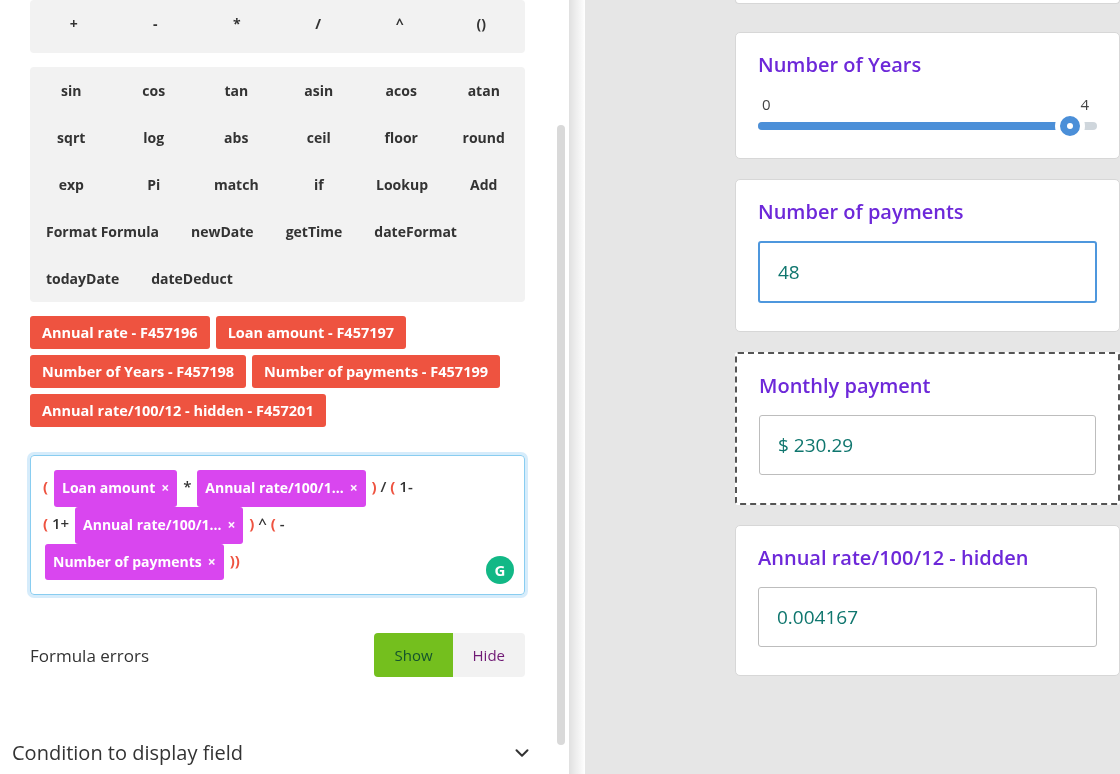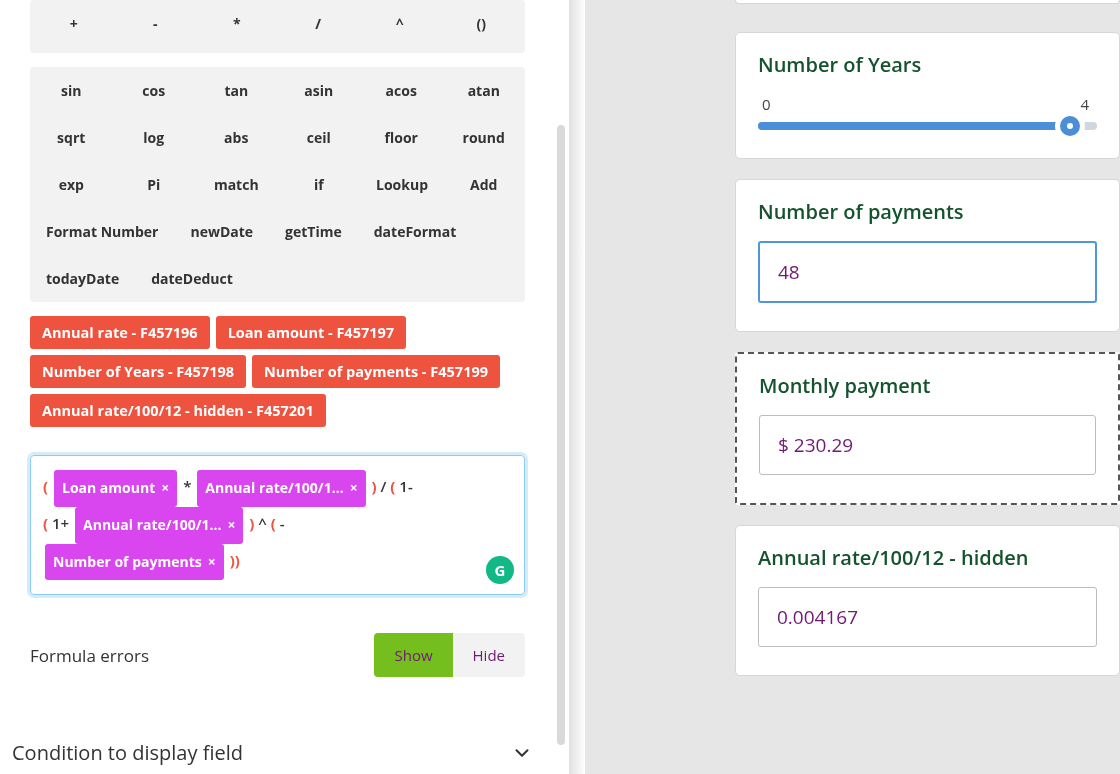--- a/index.html
+++ b/index.html
@@ -53,21 +53,21 @@
 
   .errors-row {
     display:flex; align-items:center; justify-content:space-between;
     margin:38px 20px 0 20px; font-size:17px; color:#333;
   }
   .btn-group { display:flex; }
   .btn {
     padding:12px 20px; font-size:15px; border-radius:4px; cursor:pointer;
     border:none; font-weight:500;
   }
-  .btn.show { background:#74bf1e; color:#701a75; border-radius:4px 0 0 4px; }
+  .btn.show { background:#74bf1e; color:#14532d; border-radius:4px 0 0 4px; }
   .btn.hide { background:#f2f2f2; color:#701a75; border-radius:0 4px 4px 0; }
 
   .cond-row {
     margin:52px 0 0 0; padding:10px 12px 12px 2px;
     border-bottom:1px solid #bbb;
     display:flex; align-items:center; justify-content:space-between;
     font-size:20px; color:#333;
   }
   .chevron svg{display:block}
 
@@ -88,21 +88,21 @@
     background:linear-gradient(to right, rgba(0,0,0,0.12), rgba(0,0,0,0));
   }
 
   
   .right { flex:1; background:#e6e6e6; padding-left:150px; padding-top:0; }
   .card {
     background:#fff; border:1px solid #d7d7d7; border-radius:5px;
     padding:18px 22px 28px 22px; margin-bottom:20px; width:100%;
   }
   .card.stub { height:4px; padding:0; border-top:0; border-radius:0 0 5px 5px; margin-bottom:28px; }
-  .card h3 { font-size:20px; font-weight:600; color:#14532d; margin-bottom:16px; }
+  .card h3 { font-size:20px; font-weight:600; color:#6d28d9; margin-bottom:16px; }
 
   .slider-wrap { position:relative; padding-top:28px; }
   .slider-labels { display:flex; justify-content:space-between; font-size:15px; color:#444; position:absolute; top:0; left:4px; right:0; }
   .slider-track {
     position:relative; height:8px; background:#cfd6dc; border-radius:4px;
   }
   .slider-fill {
     position:absolute; left:0; top:0; bottom:0; width:92%;
     background:#4b8fd8; border-radius:4px;
   }
@@ -110,21 +110,21 @@
     position:absolute; top:50%; left:92%; transform:translate(-50%,-50%);
     width:30px; height:30px; border-radius:50%;
     background:#4b8fd8; border:5px solid #fff; box-shadow:0 0 0 1px #4b8fd8 inset;
   }
   .slider-thumb::after{
     content:""; position:absolute; inset:7px; background:#fff; border-radius:50%;
   }
 
   .ro-field {
     border:2px solid #4e97dd; border-radius:3px;
-    padding:16px 18px; font-size:19px; color:#701a75;
+    padding:16px 18px; font-size:19px; color:#0f766e;
   }
   .ro-field.plain { border:1px solid #bdbdbd; }
 
   .card.dashed { border:2px dashed #555; border-radius:3px; }
 </style>
 </head>
 <body>
 
 <div class="outer">
 
@@ -158,21 +158,21 @@
       </div>
       <div style="display:flex;align-items:center;">
         <div class="op-btn" style="flex:1">exp</div>
         <div class="op-btn" style="flex:1">Pi</div>
         <div class="op-btn" style="flex:1">match</div>
         <div class="op-btn" style="flex:1">if</div>
         <div class="op-btn" style="flex:1">Lookup</div>
         <div class="op-btn" style="flex:1">Add</div>
       </div>
       <div style="display:flex;">
-        <div class="op-btn small">Format Number</div>
+        <div class="op-btn small">Format Formula</div>
         <div class="op-btn small">newDate</div>
         <div class="op-btn small">getTime</div>
         <div class="op-btn small">dateFormat</div>
       </div>
       <div style="display:flex;">
         <div class="op-btn small">todayDate</div>
         <div class="op-btn small">dateDeduct</div>
       </div>
     </div>
 

